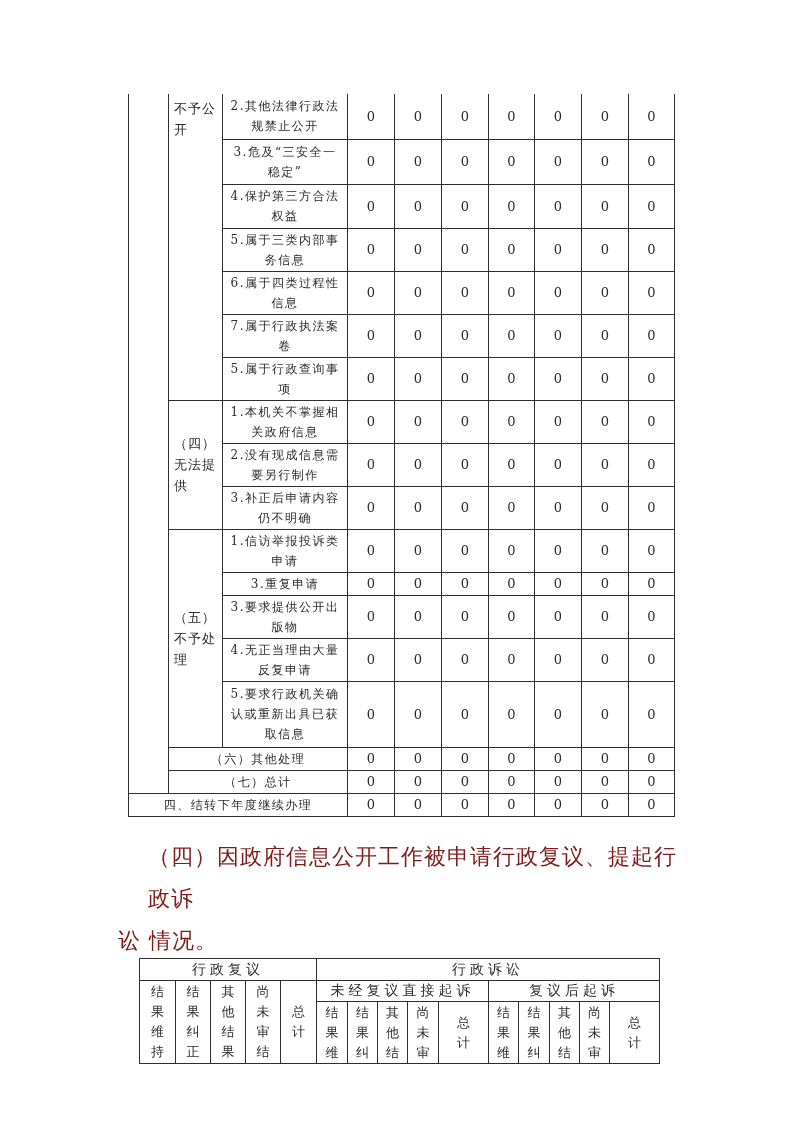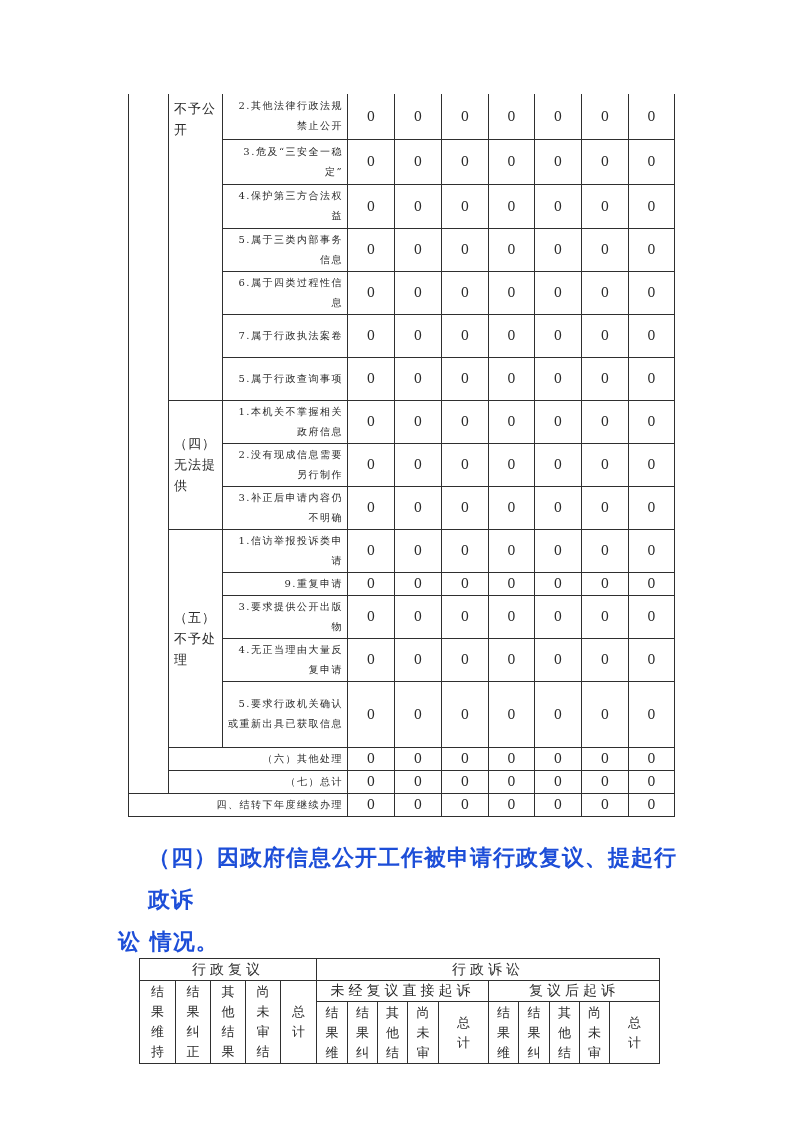--- a/index.html
+++ b/index.html
@@ -17,24 +17,24 @@
 
   
   #table1 {
     position: absolute;
     left: 128px; top: 94px;
     width: 546px;
   }
   #table1 tr:first-child > td { border-top: none; }
   #table1 td.c0 { border-top: none; }
   td.lbl {
-    text-align: right;
+    text-align: center;
     vertical-align: middle;
     padding: 1px 4px;
-    font-size: 10px;
+    font-size: 12px;
     line-height: 20px;
     letter-spacing: 1.5px;
     word-break: break-all;
   }
   td.grp {
     text-align: left;
     vertical-align: middle;
     padding: 1px 5px;
     font-size: 13px;
     line-height: 21px;
@@ -48,24 +48,24 @@
     font-size: 13px;
     padding: 0;
   }
 
   
   .heading {
     position: absolute;
     left: 118px; top: 836px;
     width: 566px;
     font-size: 22px;
-    font-weight: bold;
+    font-weight: normal;
     line-height: 42px;
     letter-spacing: 1px;
-    color: #1d4ed8;
+    color: #7f1d1d;
   }
   .heading .l1 { padding-left: 30px; }
 
   
   #table2 {
     position: absolute;
     left: 139px; top: 958px;
     width: 520px;
   }
   td.h {
@@ -212,21 +212,21 @@
           <td class="lbl">1.信访举报投诉类申请</td>
           <td class="num">0</td>
           <td class="num">0</td>
           <td class="num">0</td>
           <td class="num">0</td>
           <td class="num">0</td>
           <td class="num">0</td>
           <td class="num">0</td>
         </tr>
         <tr style="height: 22px;">
-          <td class="lbl">9.重复申请</td>
+          <td class="lbl">3.重复申请</td>
           <td class="num">0</td>
           <td class="num">0</td>
           <td class="num">0</td>
           <td class="num">0</td>
           <td class="num">0</td>
           <td class="num">0</td>
           <td class="num">0</td>
         </tr>
         <tr style="height: 43px;">
           <td class="lbl">3.要求提供公开出版物</td>

